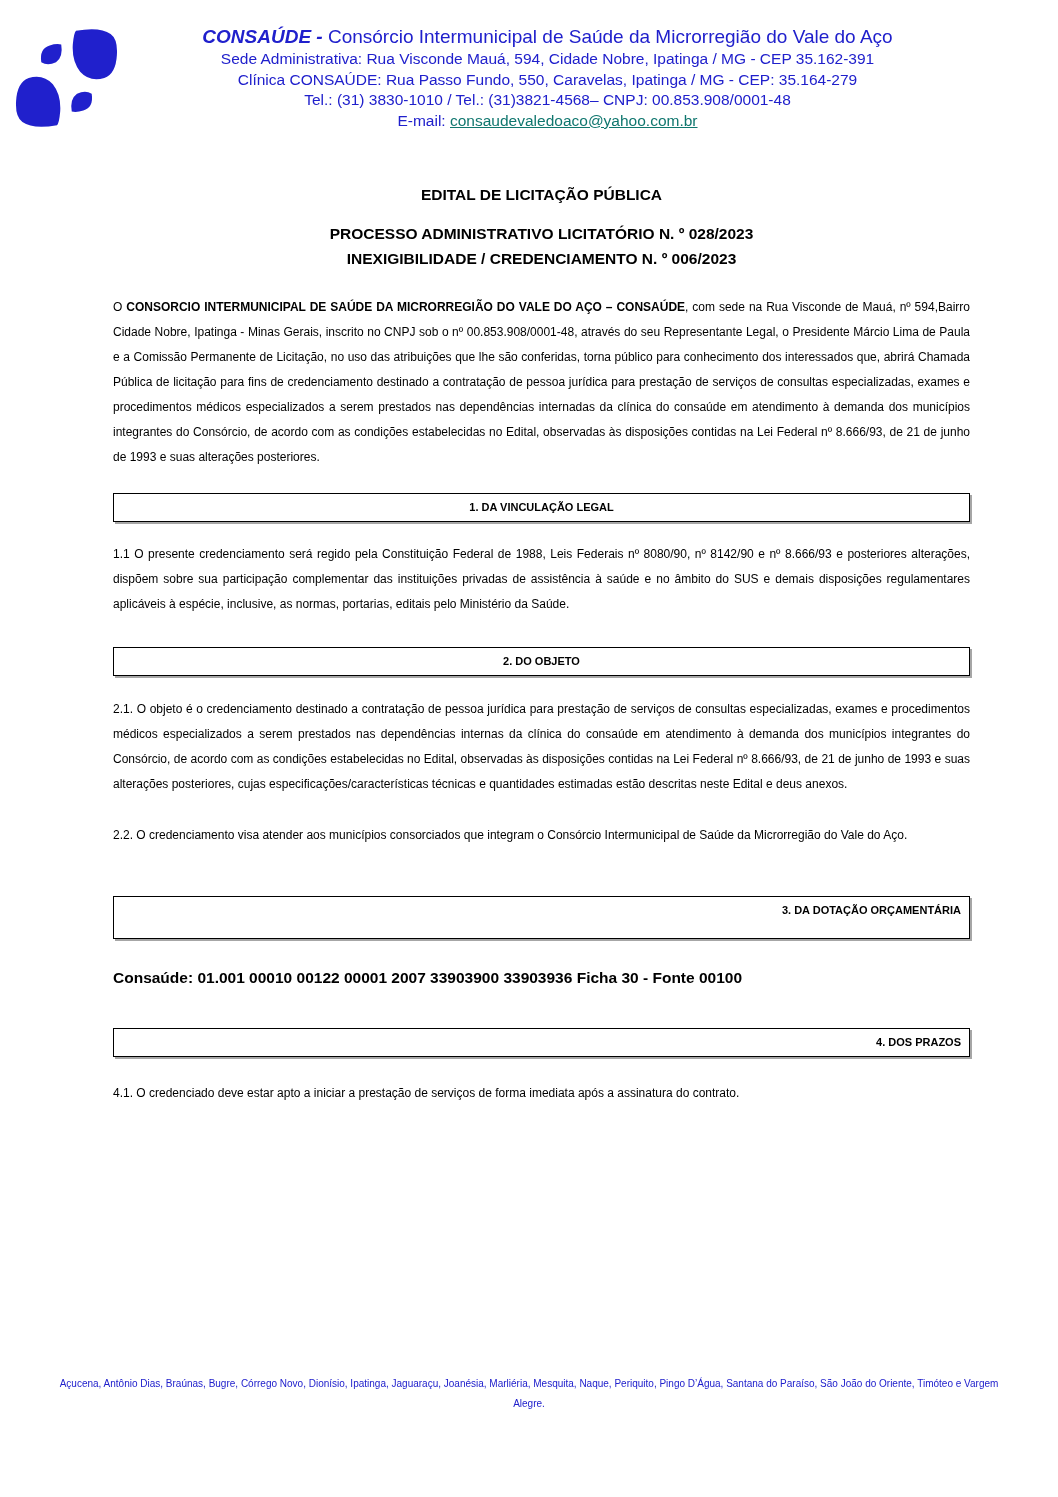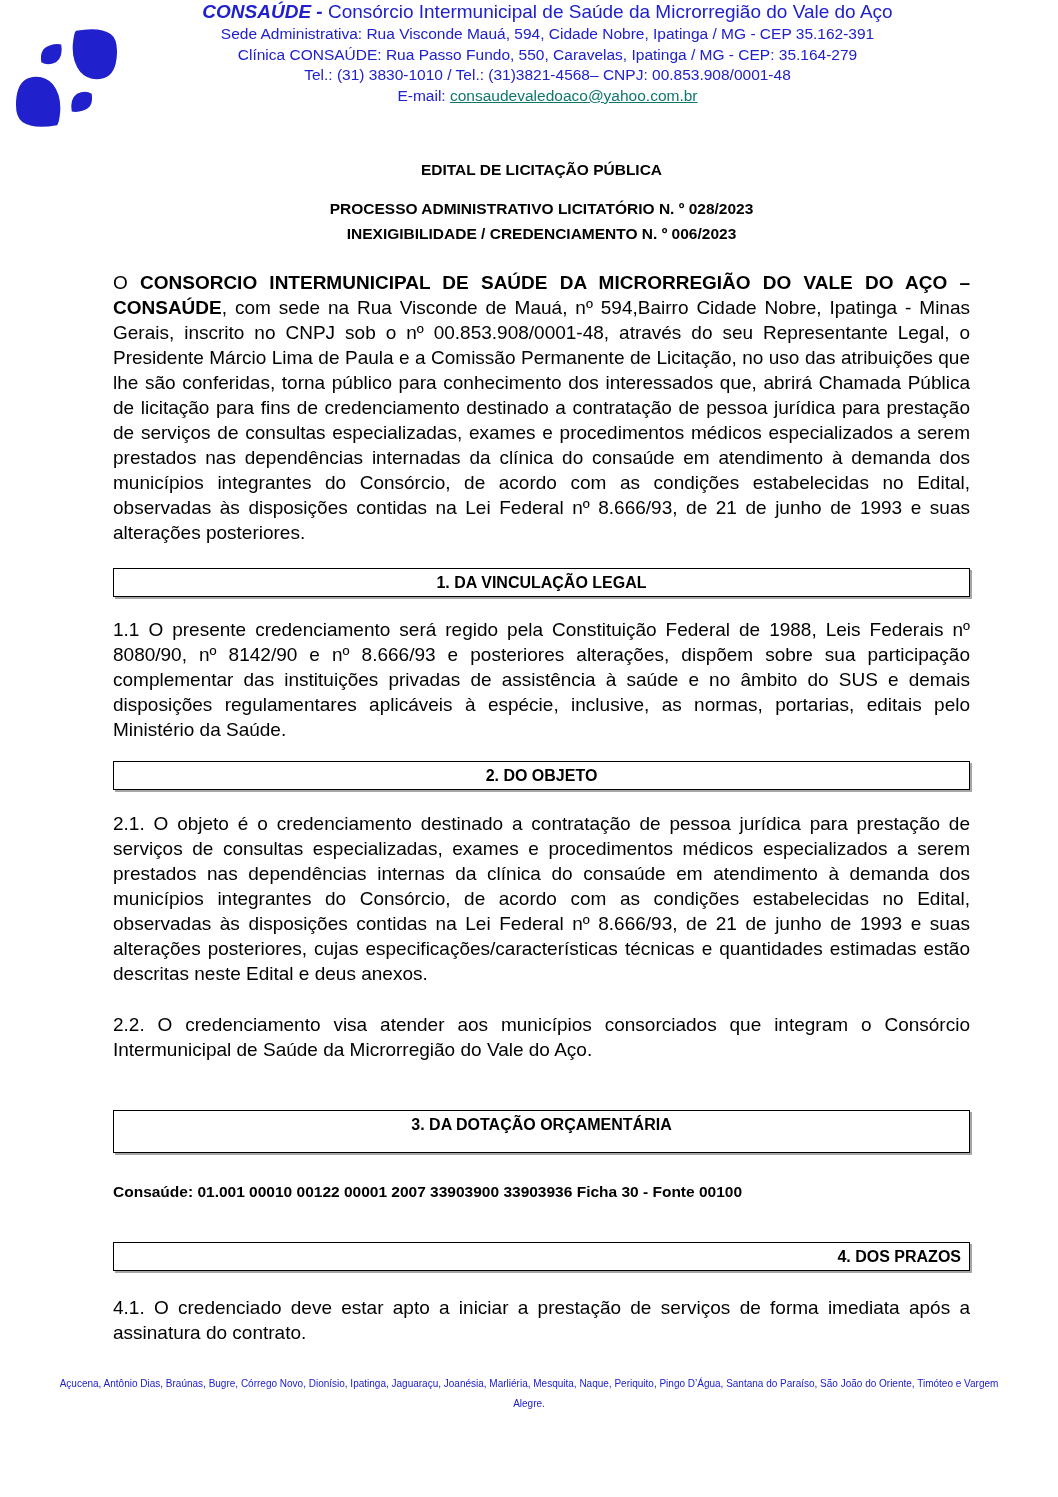--- a/index.html
+++ b/index.html
@@ -4,51 +4,51 @@
 <style>
   html,body{margin:0;padding:0;}
   body{
     width:1058px;height:1497px;position:relative;background:#ffffff;
     font-family:"Liberation Sans",sans-serif;color:#000;
     -webkit-font-smoothing:antialiased;
   }
   .page{position:relative;width:1058px;height:1497px;overflow:hidden;}
 
   
-  .letterhead{position:relative;min-height:110px;}
+  .letterhead{position:relative;padding-top:25px;min-height:110px;}
   .logo{position:absolute;left:14px;top:28px;width:105px;height:100px;}
   .logo path{fill:#2020cc;}
   .lh-text{margin-left:175px;width:745px;text-align:center;color:#2020cc;}
   .lh-org{font-size:19px;line-height:24px;white-space:nowrap;}
   .lh-org .org-bold{font-weight:bold;font-style:italic;}
   .lh-line{font-size:15.5px;line-height:20.5px;white-space:nowrap;}
   .email-link{color:#0f766e;text-decoration:underline;cursor:pointer;}
 
   
   .content{margin-left:113px;margin-right:88px;}
 
   .doc-title{margin-top:50px;text-align:center;font-weight:bold;font-size:15.5px;line-height:20px;}
   .title-group{margin-top:16px;text-align:center;font-weight:bold;font-size:15.5px;line-height:25px;}
 
-  .body-par{font-size:19px;line-height:25px;text-align:justify;}
+  .body-par{font-size:12px;line-height:25px;text-align:justify;}
   .intro{margin-top:24px;}
 
   
   .sec-box{
     border:1px solid #000;
     box-shadow:2px 2px 0 #a6a6a6;
-    font-weight:bold;font-size:16px;line-height:19px;
+    font-weight:bold;font-size:11px;line-height:19px;
     padding:4px 8px;text-align:center;background:#fff;
   }
-  .sec-box.tall{height:33px;}
+  .sec-box.tall{height:33px;text-align:right;}
   .sec-box.left{text-align:right;padding-left:42px;}
 
   .box-1{margin-top:23px;}
   .p-11{margin-top:20px;}
-  .box-2{margin-top:18px;}
+  .box-2{margin-top:30px;}
   .p-21{margin-top:21px;}
   .p-22{margin-top:26px;}
   .box-3{margin-top:48px;}
   .p-31{margin-top:26px;}
   .budget-line{margin-top:26px;font-weight:bold;font-size:15.5px;line-height:25px;text-align:left;}
   .box-4{margin-top:38px;}
   .p-41{margin-top:24px;}
 
   
   .footer{

